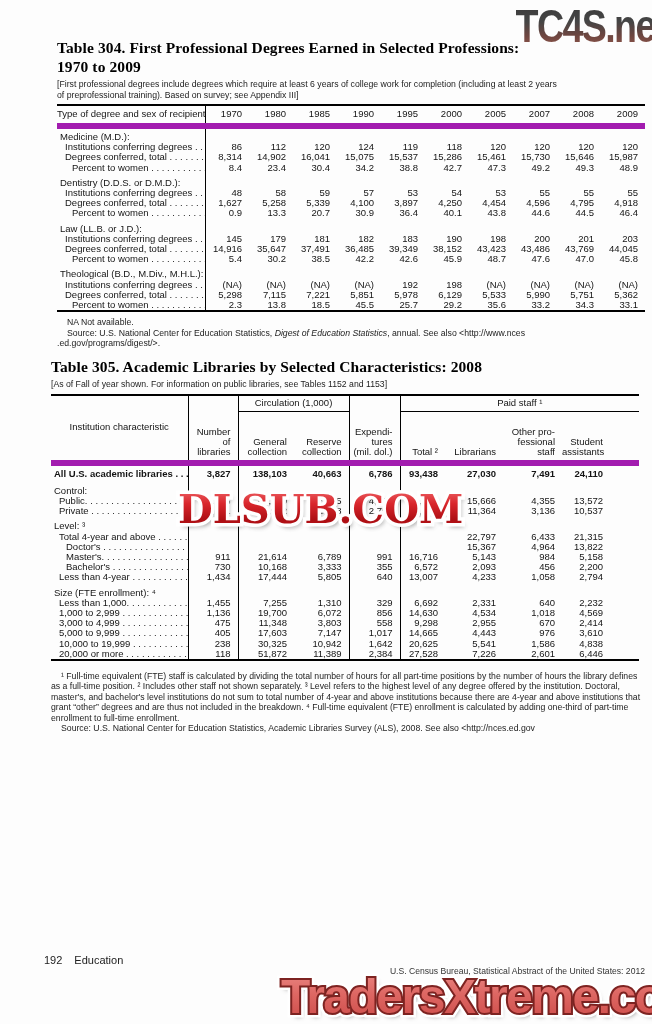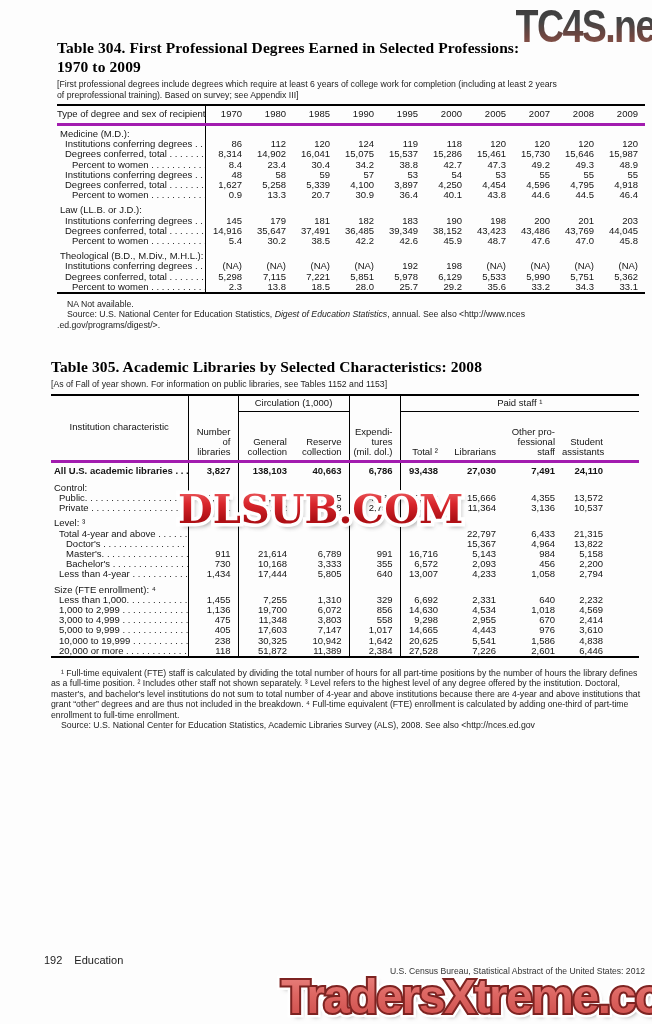--- a/index.html
+++ b/index.html
@@ -10,21 +10,21 @@
   
   .tbl-title{font-family:"Liberation Serif",serif;font-weight:bold;
              font-size:15.5px;line-height:19px;color:#000;letter-spacing:.1px;}
   .tbl-note{font-size:8.7px;line-height:10.5px;margin-top:3px;white-space:pre-line;color:#222;}
 
   
   table{border-collapse:collapse;table-layout:fixed;width:588px;
         font-size:9.5px;color:#141414;
         border-top:2px solid #000;border-bottom:2px solid #000;margin-top:4px;}
   th,td{padding:0;line-height:10.2px;white-space:nowrap;overflow:hidden;font-weight:normal;}
-  thead th{border-bottom:3px solid #a21caf;}
+  thead th{border-bottom:6px solid #a21caf;}
   td.num,th.num{text-align:right;padding-right:7px;}
   td.lbl{padding-left:3px;}
   td.ind1{padding-left:8px;}
   td.ind2{padding-left:15px;}
   tr.group-row td{padding-top:5px;}
   .bold{font-weight:bold;}
 
   
   .t304 thead th{height:17px;vertical-align:middle;}
   .t304 th.c-label,.t304 td:first-child{border-right:1px solid #000;}
@@ -163,20 +163,33 @@
           <td class="num">23.4</td>
           <td class="num">30.4</td>
           <td class="num">34.2</td>
           <td class="num">38.8</td>
           <td class="num">42.7</td>
           <td class="num">47.3</td>
           <td class="num">49.2</td>
           <td class="num">49.3</td>
           <td class="num">48.9</td>
         </tr>
+        <tr class="group-row">
+          <td class="lbl ind0">Dentistry (D.D.S. or D.M.D.):</td>
+          <td class="num"></td>
+          <td class="num"></td>
+          <td class="num"></td>
+          <td class="num"></td>
+          <td class="num"></td>
+          <td class="num"></td>
+          <td class="num"></td>
+          <td class="num"></td>
+          <td class="num"></td>
+          <td class="num"></td>
+        </tr>
         <tr>
           <td class="lbl ind1">Institutions conferring degrees  . . . . .</td>
           <td class="num">48</td>
           <td class="num">58</td>
           <td class="num">59</td>
           <td class="num">57</td>
           <td class="num">53</td>
           <td class="num">54</td>
           <td class="num">53</td>
           <td class="num">55</td>
@@ -298,21 +311,21 @@
           <td class="num">5,533</td>
           <td class="num">5,990</td>
           <td class="num">5,751</td>
           <td class="num">5,362</td>
         </tr>
         <tr>
           <td class="lbl ind2">Percent to women . . . . . . . . . . . . . . .</td>
           <td class="num">2.3</td>
           <td class="num">13.8</td>
           <td class="num">18.5</td>
-          <td class="num">28.0</td>
+          <td class="num">45.5</td>
           <td class="num">25.7</td>
           <td class="num">29.2</td>
           <td class="num">35.6</td>
           <td class="num">33.2</td>
           <td class="num">34.3</td>
           <td class="num">33.1</td>
         </tr>
       </tbody>
   </table>
 

